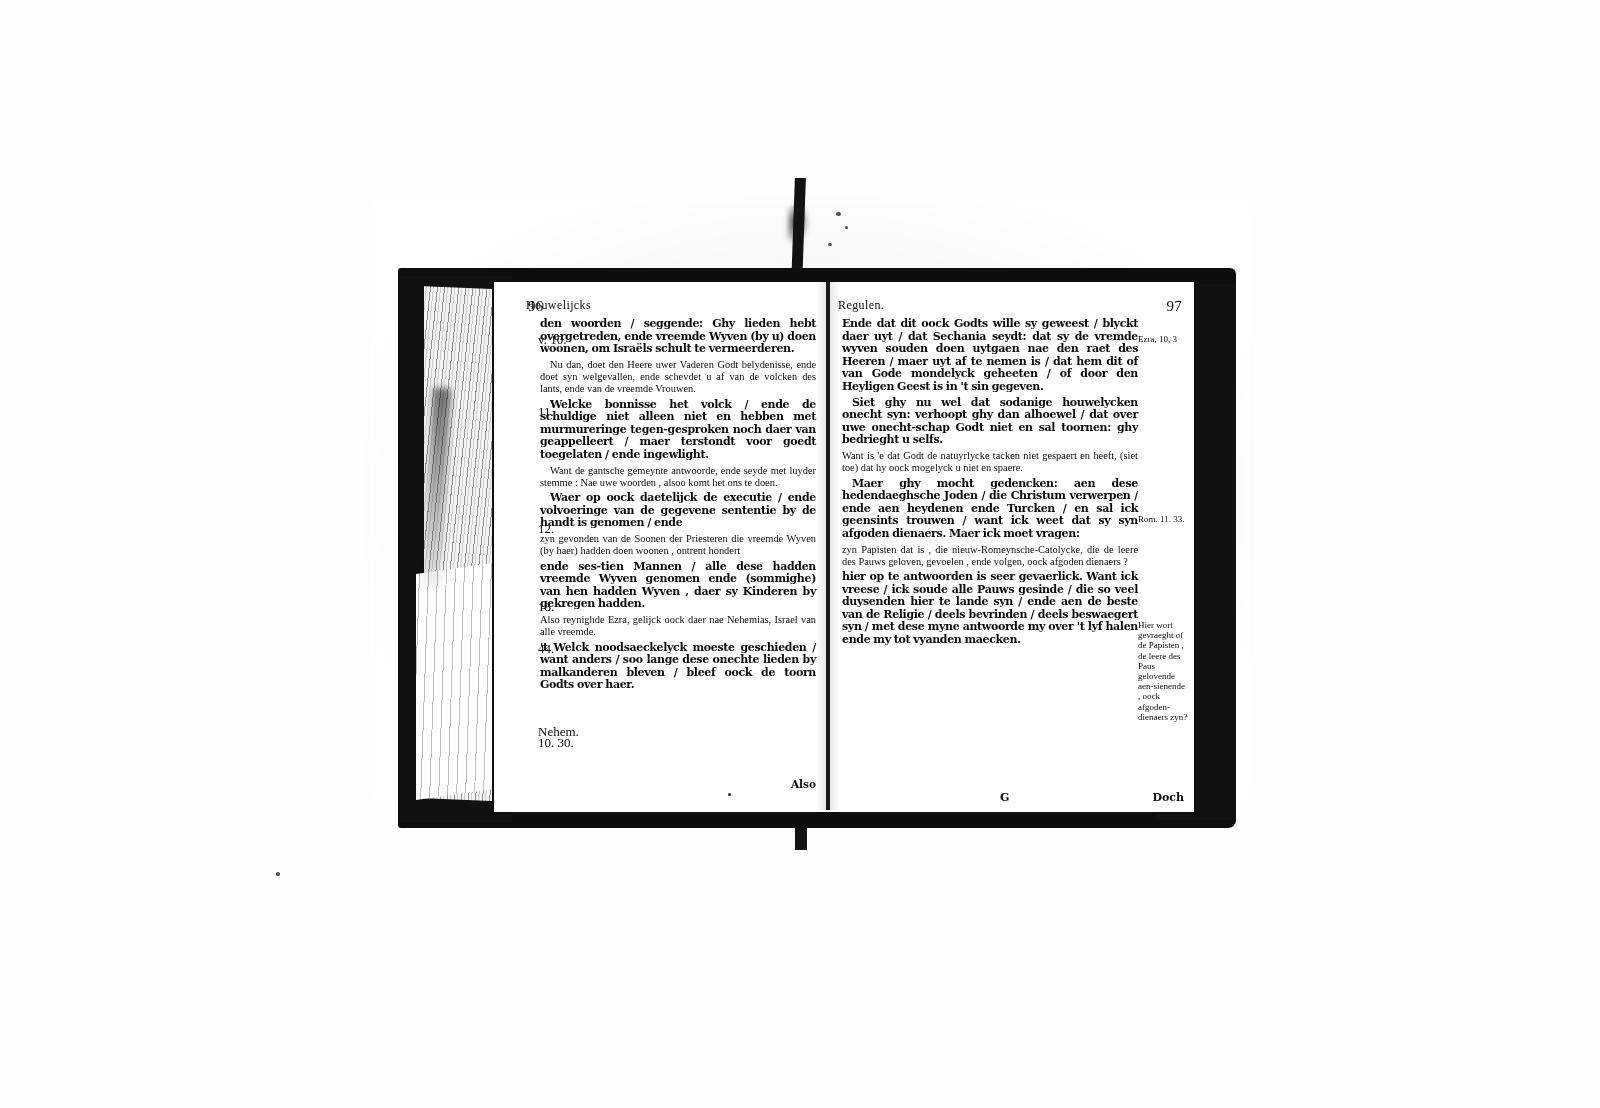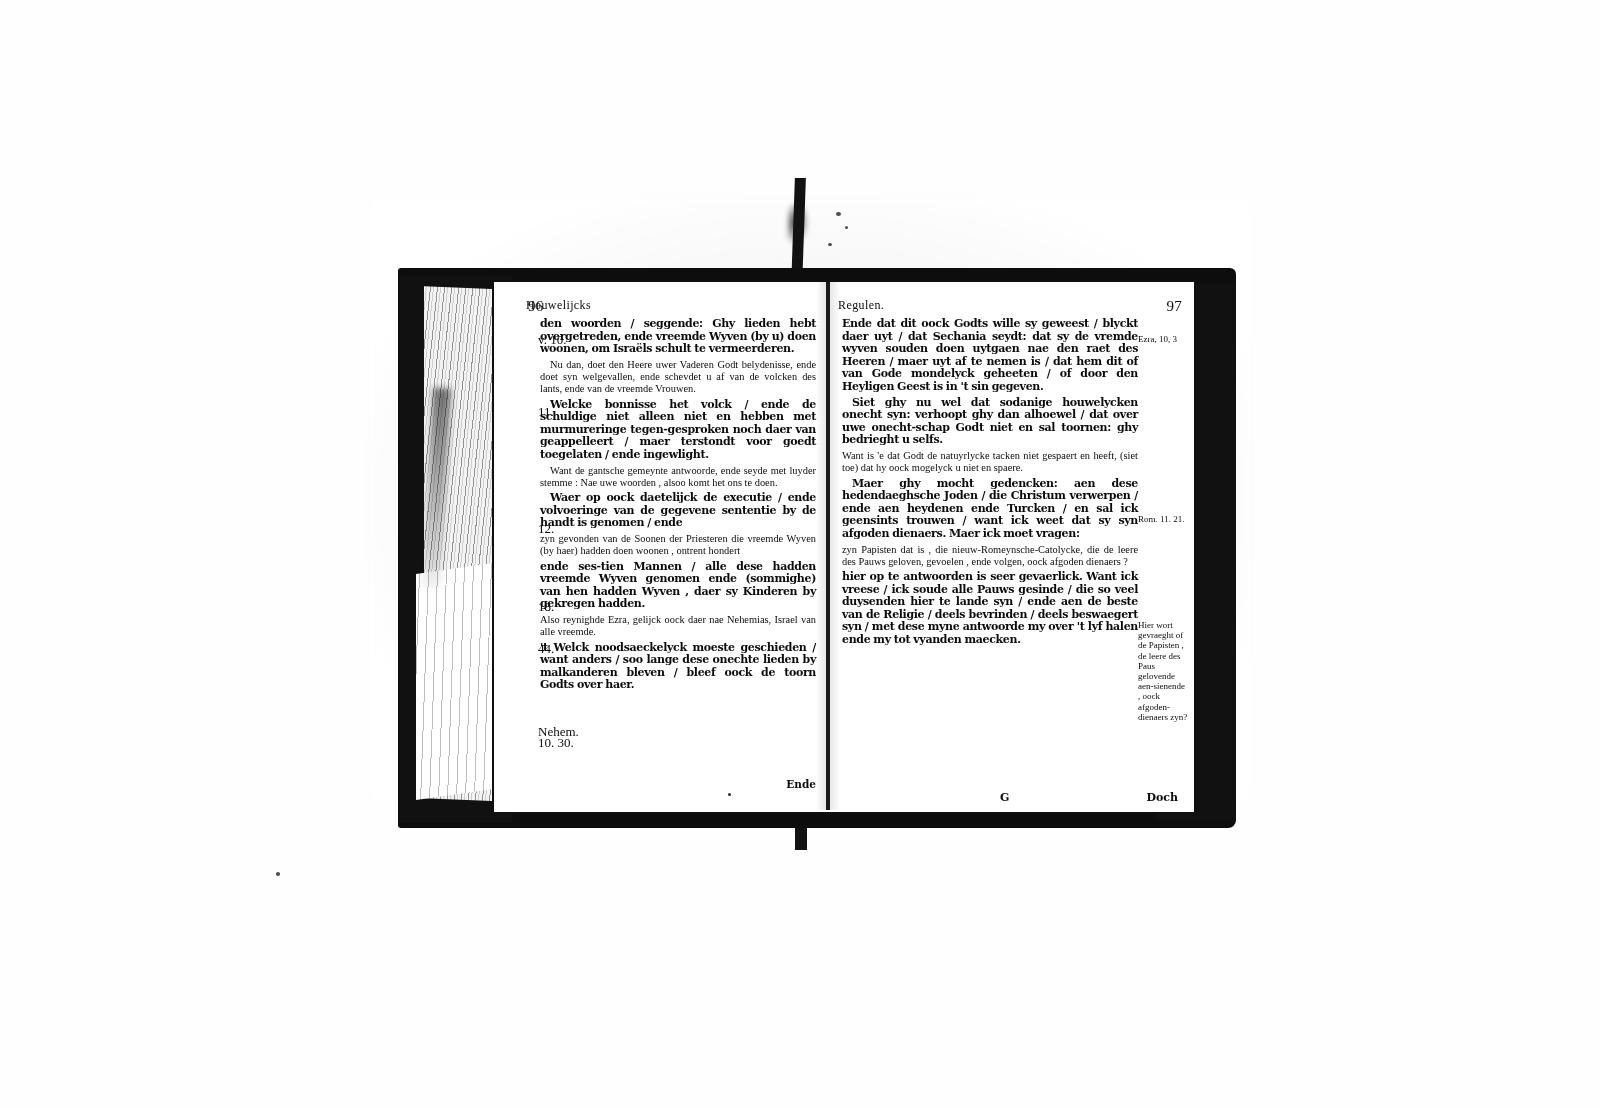--- a/index.html
+++ b/index.html
@@ -220,21 +220,21 @@
     text-align: left;
   }
   .sig {
     position: absolute;
     bottom: 6px;
     font-family: "DejaVu Serif", serif;
     font-weight: bold;
     font-size: 11px;
   }
   .sig-mid  { left: 46%; }
-  .sig-right{ right: 12px; }
+  .sig-right{ right: 6px; }
   .catch-left {
     position: absolute;
     right: 4px; bottom: 20px;
     font-family: "DejaVu Serif", serif;
     font-weight: bold;
     font-size: 10.5px;
   }
   .dot {
     position: absolute;
     width: 3px; height: 3px;
@@ -289,34 +289,34 @@
         <p class="para rom">Nu dan, doet den Heere uwer Vaderen Godt belydenisse, ende doet syn welgevallen, ende schevdet u af van de volcken des lants, ende van de vreemde Vrouwen.</p>
         <p class="para goth">Welcke bonnisse het volck / ende de schuldige niet alleen niet en hebben met murmureringe tegen-gesproken noch daer van geappelleert / maer terstondt voor goedt toegelaten / ende ingewlight.</p>
         <p class="para rom">Want de gantsche gemeynte antwoorde, ende seyde met luyder stemme : Nae uwe woorden , alsoo komt het ons te doen.</p>
         <p class="para goth">Waer op oock daetelijck de executie / ende volvoeringe van de gegevene sententie by de handt is genomen / ende</p>
         <p class="para noindent rom">zyn gevonden van de Soonen der Priesteren die vreemde Wyven (by haer) hadden doen woonen , ontrent hondert</p>
         <p class="para noindent goth">ende ses-tien Mannen / alle dese hadden vreemde Wyven genomen ende (sommighe) van hen hadden Wyven , daer sy Kinderen by gekregen hadden.</p>
         <p class="para noindent rom">Also reynighde Ezra, gelijck oock daer nae Nehemias, Israel van alle vreemde.</p>
         <p class="para noindent goth">'t Welck noodsaeckelyck moeste geschieden / want anders / soo lange dese onechte lieden by malkanderen bleven / bleef oock de toorn Godts over haer.</p>
       </div>
 
-      <span class="catch-left">Ende</span>
+      <span class="catch-left">Also</span>
       <span class="dot" style="left:228px;bottom:14px;"></span>
     </div>
 
     <div class="page page-right">
       <div class="running-head">
         <span class="head-title offset-r">Regulen.</span>
         <span class="folio folio-right">97</span>
       </div>
 
       <div class="col col-right">
 
         <span class="marg-r" style="top:16px;">Ezra, 10, 3</span>
-        <span class="marg-r" style="top:196px;">Rom. 11. 21.</span>
+        <span class="marg-r" style="top:196px;">Rom. 11. 33.</span>
         <span class="marg-r" style="top:302px;">Hier wort gevraeght of de Papisten , de leere des Paus gelovende aen-sienende , oock afgoden-dienaers zyn?</span>
 
         <p class="para noindent goth">Ende dat dit oock Godts wille sy geweest / blyckt daer uyt / dat Sechania seydt: dat sy de vremde wyven souden doen uytgaen nae den raet des Heeren / maer uyt af te nemen is / dat hem dit of van Gode mondelyck geheeten / of door den Heyligen Geest is in 't sin gegeven.</p>
         <p class="para goth">Siet ghy nu wel dat sodanige houwelycken onecht syn: verhoopt ghy dan alhoewel / dat over uwe onecht-schap Godt niet en sal toornen: ghy bedrieght u selfs.</p>
         <p class="para noindent rom">Want is 'e dat Godt de natuyrlycke tacken niet gespaert en heeft, (siet toe) dat hy oock mogelyck u niet en spaere.</p>
         <p class="para goth">Maer ghy mocht gedencken: aen dese hedendaeghsche Joden / die Christum verwerpen / ende aen heydenen ende Turcken / en sal ick geensints trouwen / want ick weet dat sy syn afgoden dienaers. Maer ick moet vragen:</p>
         <p class="para noindent rom">zyn Papisten dat is , die nieuw-Romeynsche-Catolycke, die de leere des Pauws geloven, gevoelen , ende volgen, oock afgoden dienaers ?</p>
         <p class="para noindent goth">hier op te antwoorden is seer gevaerlick. Want ick vreese / ick soude alle Pauws gesinde / die so veel duysenden hier te lande syn / ende aen de beste van de Religie / deels bevrinden / deels beswaegert syn / met dese myne antwoorde my over 't lyf halen ende my tot vyanden maecken.</p>
       </div>
 

